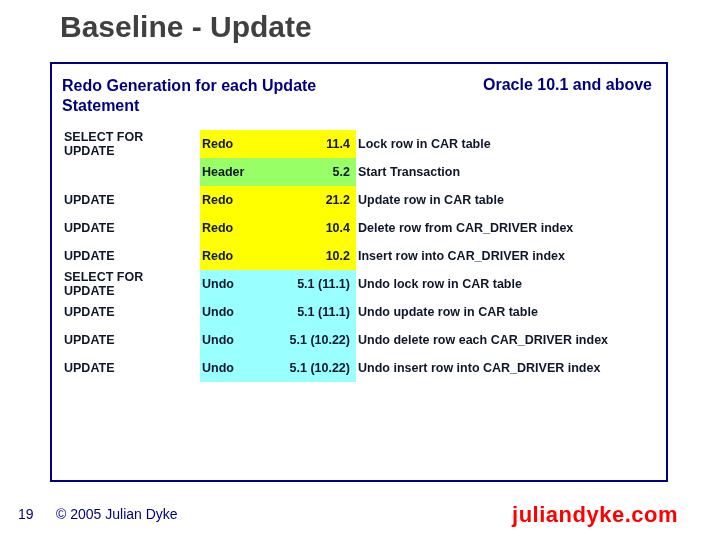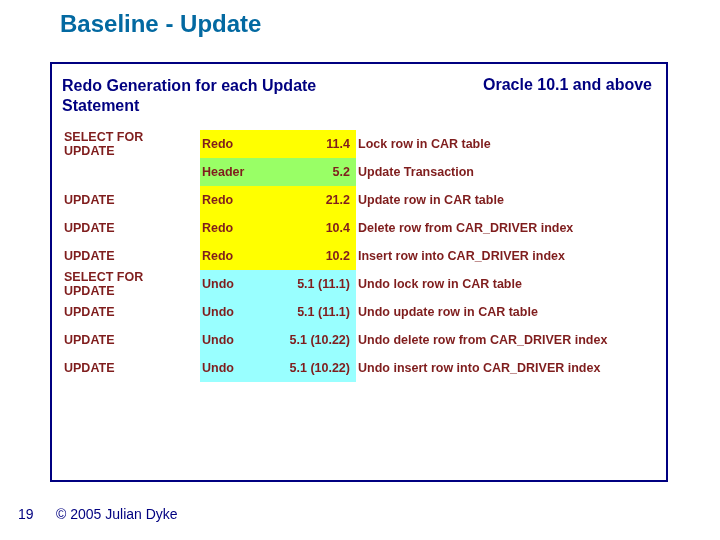--- a/index.html
+++ b/index.html
@@ -15,23 +15,23 @@
   .slide {
     position: relative;
     width: 720px;
     height: 540px;
     box-sizing: border-box;
   }
   .title {
     position: absolute;
     top: 10px;
     left: 60px;
-    font-size: 24px;
-    font-weight: bold;
-    color: #0369a1;
+    font-size: 30px;
+    font-weight: bold;
+    color: #404040;
   }
   .content-box {
     position: absolute;
     top: 62px;
     left: 50px;
     width: 618px;
     height: 420px;
     border: 2px solid #000080;
     box-sizing: border-box;
     padding: 12px 14px 8px 10px;
@@ -58,21 +58,21 @@
     width: 100%;
     table-layout: fixed;
   }
   col.c0 { width: 138px; }
   col.c1 { width: 72px; }
   col.c2 { width: 84px; }
   col.c3 { width: auto; }
   table.datagrid td {
     font-size: 12.5px;
     font-weight: bold;
-    color: #7f1d1d;
+    color: #0f172a;
     vertical-align: middle;
     height: 28px;
     padding: 0 6px 0 2px;
     border: none;
   }
   td.color-cell {
     border: 2px solid #000000;
     padding-left: 6px;
     padding-right: 6px;
     color: #000000;
@@ -137,21 +137,21 @@
           <tr>
             <td>SELECT FOR UPDATE</td>
             <td class="color-cell bg-yellow">Redo</td>
             <td class="num-cell bg-yellow">11.4</td>
             <td>Lock row in CAR table</td>
           </tr>
           <tr>
             <td></td>
             <td class="color-cell bg-green">Header</td>
             <td class="num-cell bg-green">5.2</td>
-            <td>Update Transaction</td>
+            <td>Start Transaction</td>
           </tr>
           <tr>
             <td>UPDATE</td>
             <td class="color-cell bg-yellow">Redo</td>
             <td class="num-cell bg-yellow">21.2</td>
             <td>Update row in CAR table</td>
           </tr>
           <tr>
             <td>UPDATE</td>
             <td class="color-cell bg-yellow">Redo</td>
@@ -173,28 +173,29 @@
           <tr>
             <td>UPDATE</td>
             <td class="color-cell bg-cyan">Undo</td>
             <td class="num-cell bg-cyan">5.1 (11.1)</td>
             <td>Undo update row in CAR table</td>
           </tr>
           <tr>
             <td>UPDATE</td>
             <td class="color-cell bg-cyan">Undo</td>
             <td class="num-cell bg-cyan">5.1 (10.22)</td>
-            <td>Undo delete row from CAR_DRIVER index</td>
+            <td>Undo delete row each CAR_DRIVER index</td>
           </tr>
           <tr>
             <td>UPDATE</td>
             <td class="color-cell bg-cyan">Undo</td>
             <td class="num-cell bg-cyan">5.1 (10.22)</td>
             <td>Undo insert row into CAR_DRIVER index</td>
           </tr>
         </tbody>
     </table>
   </div>
 
   <div class="footer-num">19</div>
   <div class="footer-copy">© 2005 Julian Dyke</div>
+  <div class="footer-site">juliandyke.com</div>
 
 </div>
 
 </body></html>

